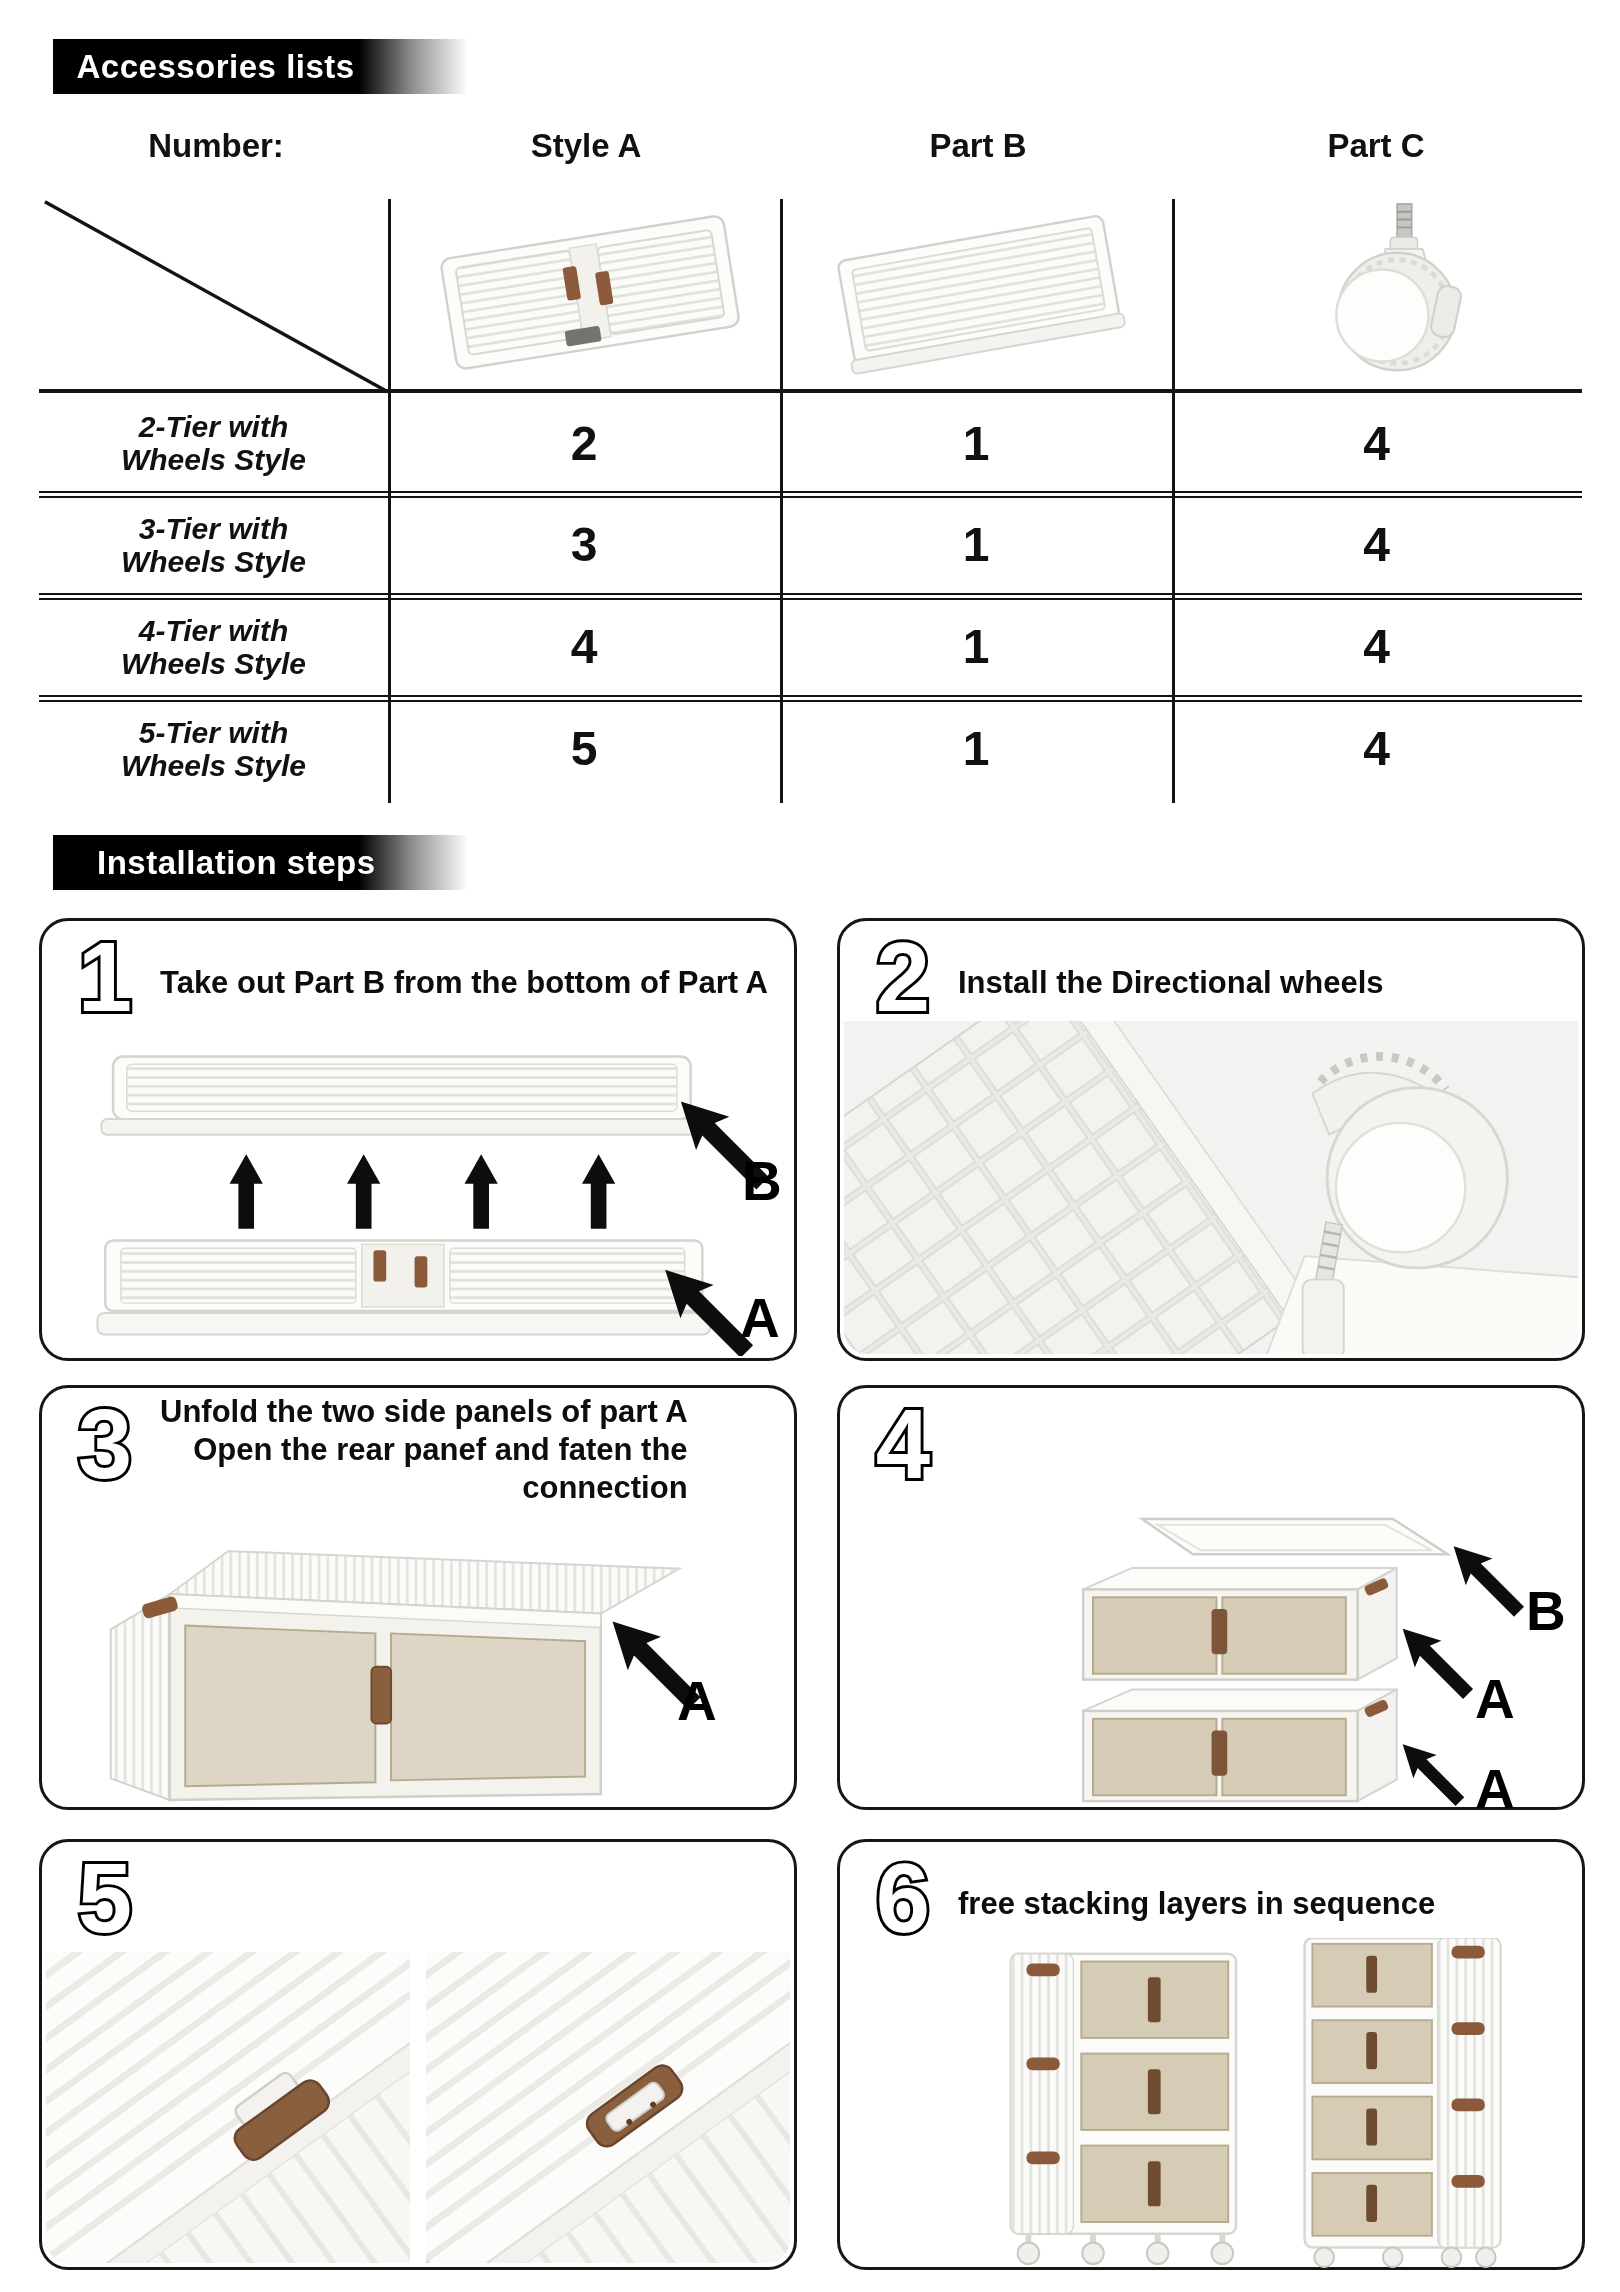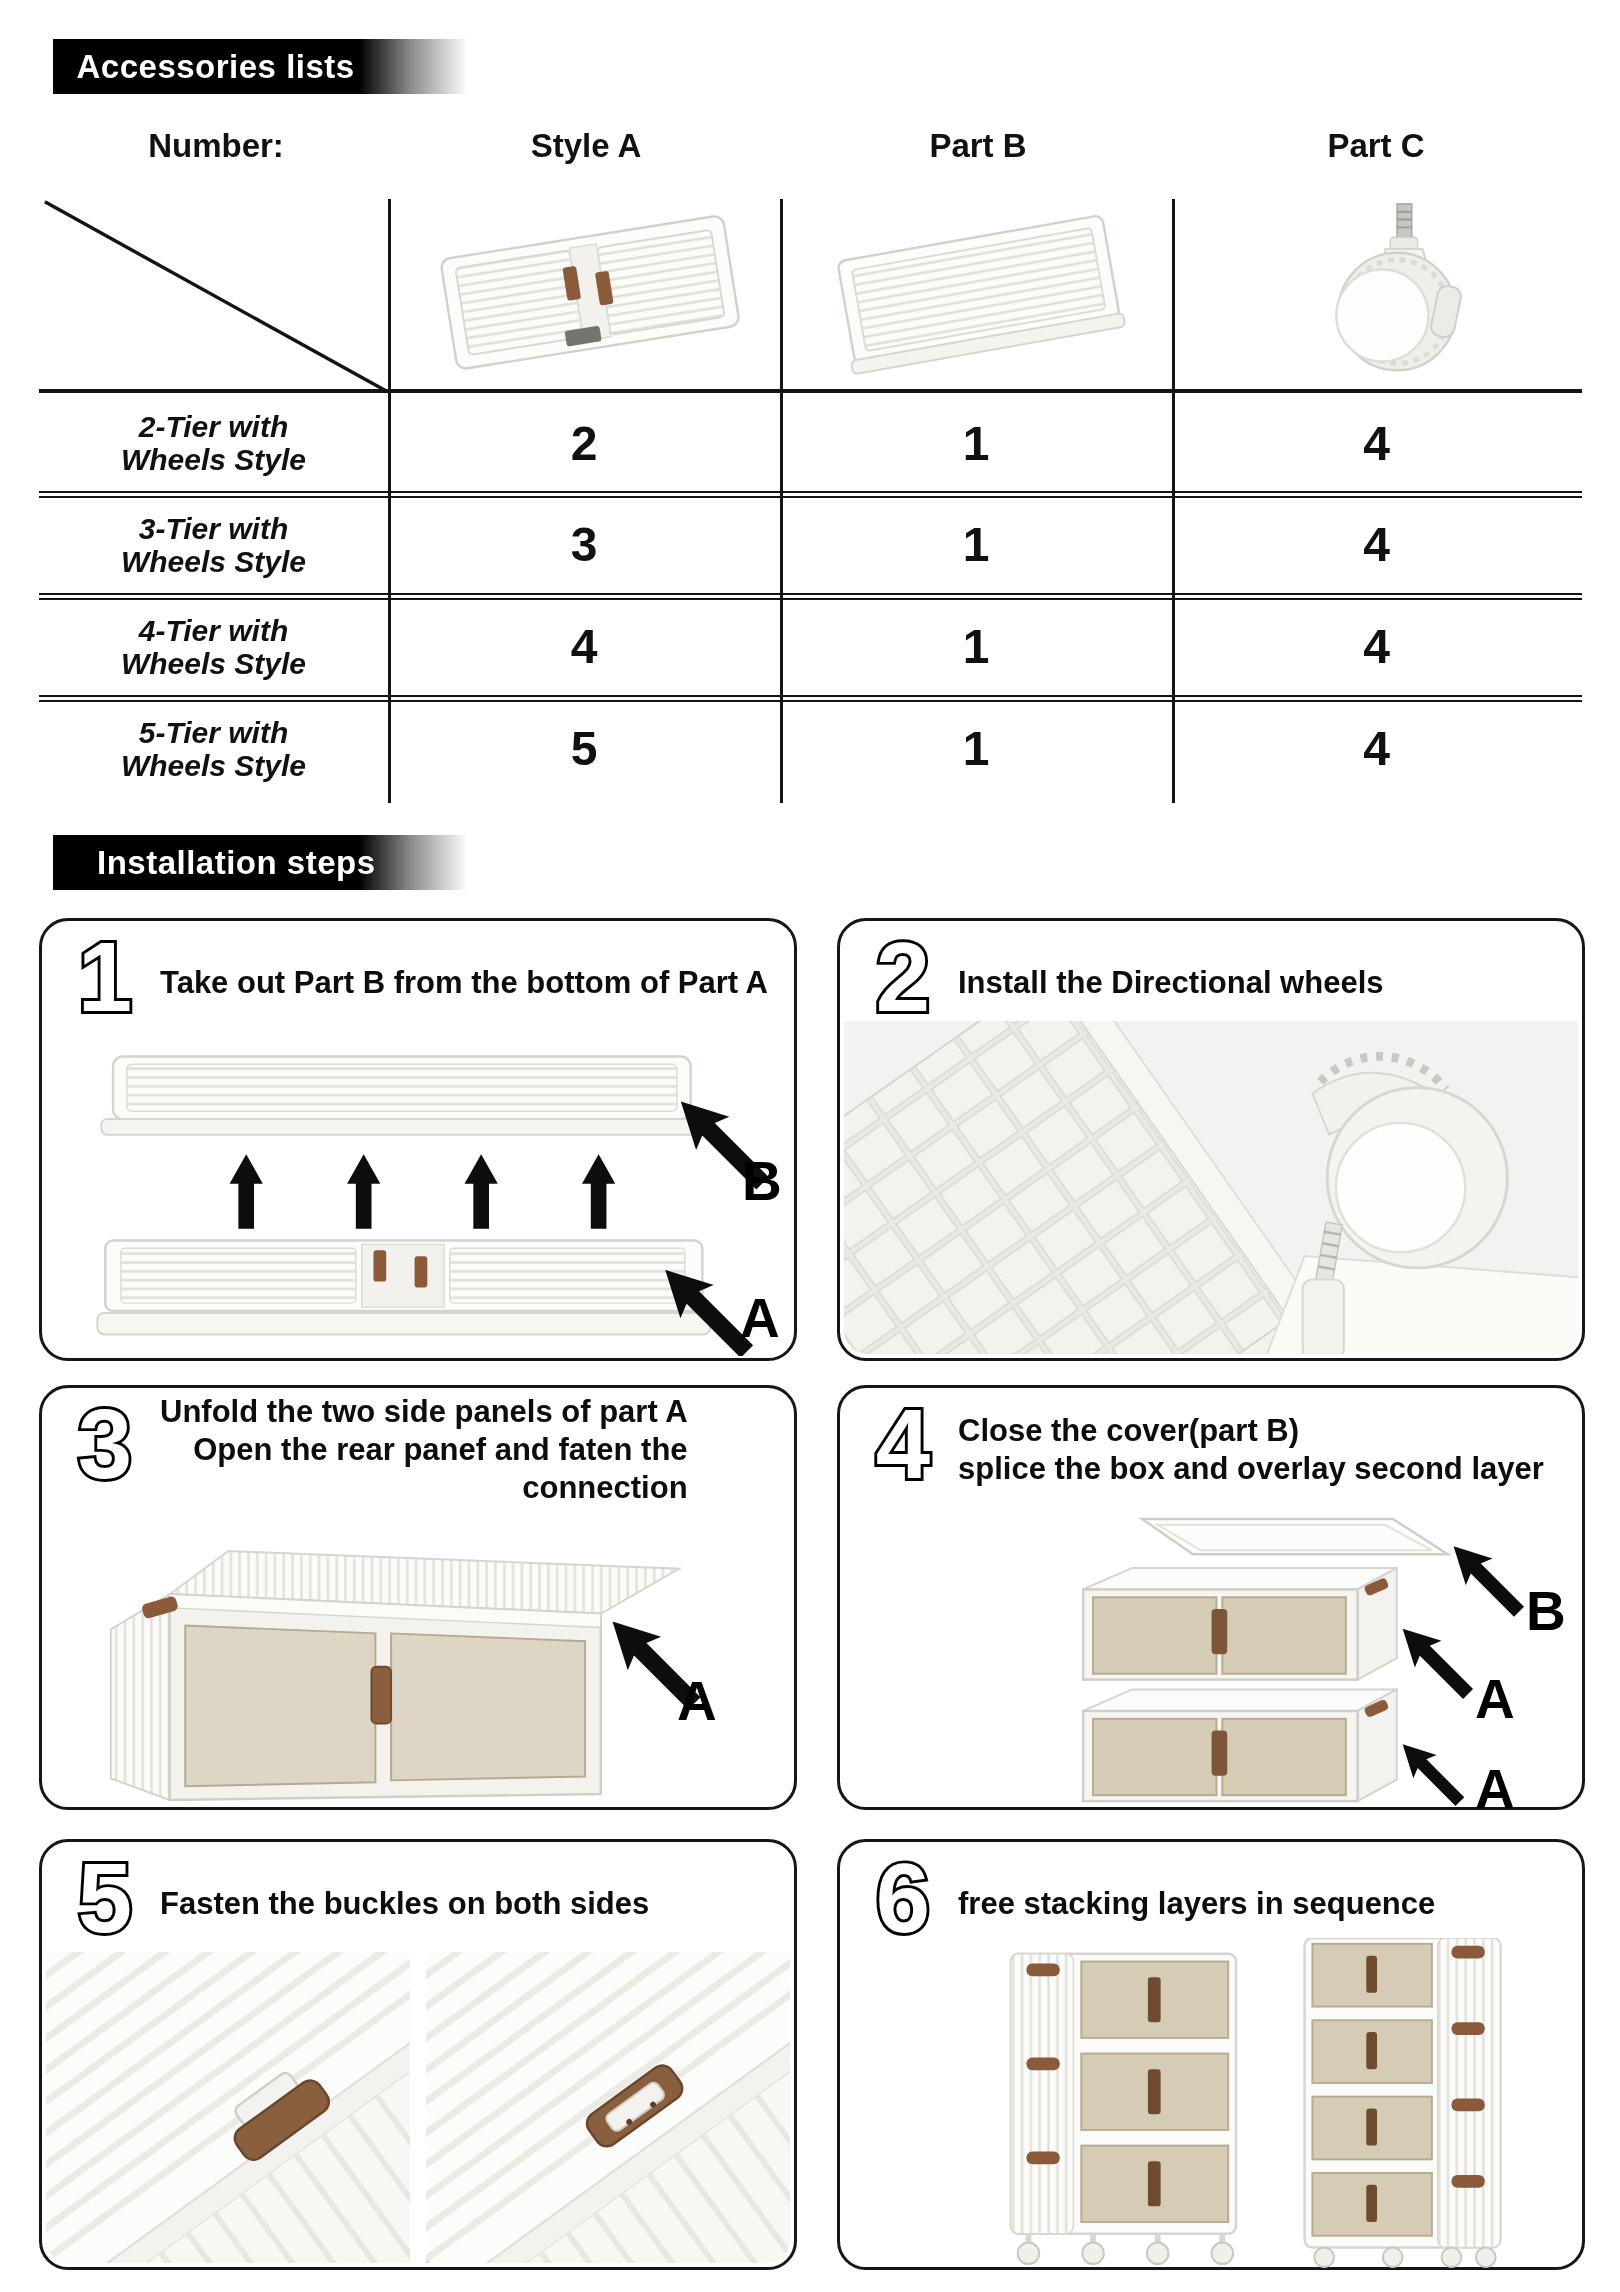--- a/index.html
+++ b/index.html
@@ -250,24 +250,20 @@
 
       <use href="#cArrow" transform="translate(572,80) rotate(45)" fill="#0d0d0d"></use>
     </svg>
     <span class="part-letter" style="left:635px;top:286px;">A</span>
   </div>
 
   <div class="panel" id="p4">
     <svg class="num-svg" width="86" height="94" viewBox="0 0 88 96">
       <text x="44" y="80" text-anchor="middle" font-family="Liberation Sans,sans-serif" font-size="100" font-weight="bold" fill="#fff" stroke="#000" stroke-width="6" paint-order="stroke">4</text>
     </svg>
-    <div class="caption cap-two">
-      <div>Close the cover(part B)</div>
-      <div>splice the box and overlay second layer</div>
-    </div>
     <svg class="illus" style="left:7.8px;top:125px;" width="733" height="296" viewBox="0 0 748 302">
 
       <path d="M300 6 L556 6 L612 42 L352 42 Z" fill="#fcfcfa" stroke="#cfcec8" stroke-width="2.5"></path>
       <path d="M316 12 L548 12 L596 38 L360 38 Z" fill="none" stroke="#e2e1db" stroke-width="2"></path>
       <use href="#cArrow" transform="translate(618,34) rotate(45) scale(0.8)" fill="#0d0d0d"></use>
 
       <g transform="translate(230,56)">
         <path d="M10 22 L60 0 L330 0 L290 22 Z" fill="#fbfbf9" stroke="#d4d3cd" stroke-width="2"></path>
         <path d="M290 22 L330 0 L330 92 L290 114 Z" fill="#f3f2ee" stroke="#d4d3cd" stroke-width="2"></path>
         <rect x="297" y="14" width="24" height="11" rx="4" fill="#8a5a3b" transform="rotate(-24 309 19)"></rect>
@@ -291,23 +287,20 @@
     </svg>
     <span class="part-letter" style="left:686px;top:196px;">B</span>
     <span class="part-letter" style="left:635px;top:284px;">A</span>
     <span class="part-letter" style="left:635px;top:374px;">A</span>
   </div>
 
   <div class="panel" id="p5">
     <svg class="num-svg" width="86" height="94" viewBox="0 0 88 96">
       <text x="44" y="80" text-anchor="middle" font-family="Liberation Sans,sans-serif" font-size="100" font-weight="bold" fill="#fff" stroke="#000" stroke-width="6" paint-order="stroke">5</text>
     </svg>
-    <div class="caption cap-one">
-      <div>Fasten the buckles on both sides</div>
-    </div>
     <div class="photo-pair">
       <div class="photo-half">
         <svg width="365" height="318" viewBox="0 0 372 324">
           <path d="M0 250 L60 212 L82 324 L0 324 Z" fill="#dcd2bc" opacity="0.9"></path>
           <g transform="rotate(-36 150 110)">
             <rect x="-90" y="-80" width="500" height="306" fill="#fcfcfa" stroke="#e0dfd9" stroke-width="2"></rect>
             <path d="M-90 -48 H410 M-90 -22 H410 M-90 4 H410 M-90 30 H410 M-90 56 H410 M-90 82 H410 M-90 108 H410 M-90 134 H410 M-90 160 H410 M-90 186 H410" stroke="#eceae4" stroke-width="7"></path>
             <rect x="-90" y="226" width="500" height="24" fill="#f3f2ee" stroke="#dfded8" stroke-width="2"></rect>
             <rect x="-90" y="250" width="500" height="220" fill="#f8f7f4"></rect>
             <path d="M-60 250 V470 M-26 250 V470 M8 250 V470 M42 250 V470 M76 250 V470 M110 250 V470 M144 250 V470 M178 250 V470 M212 250 V470 M246 250 V470 M280 250 V470" stroke="#e8e7e1" stroke-width="6"></path>

